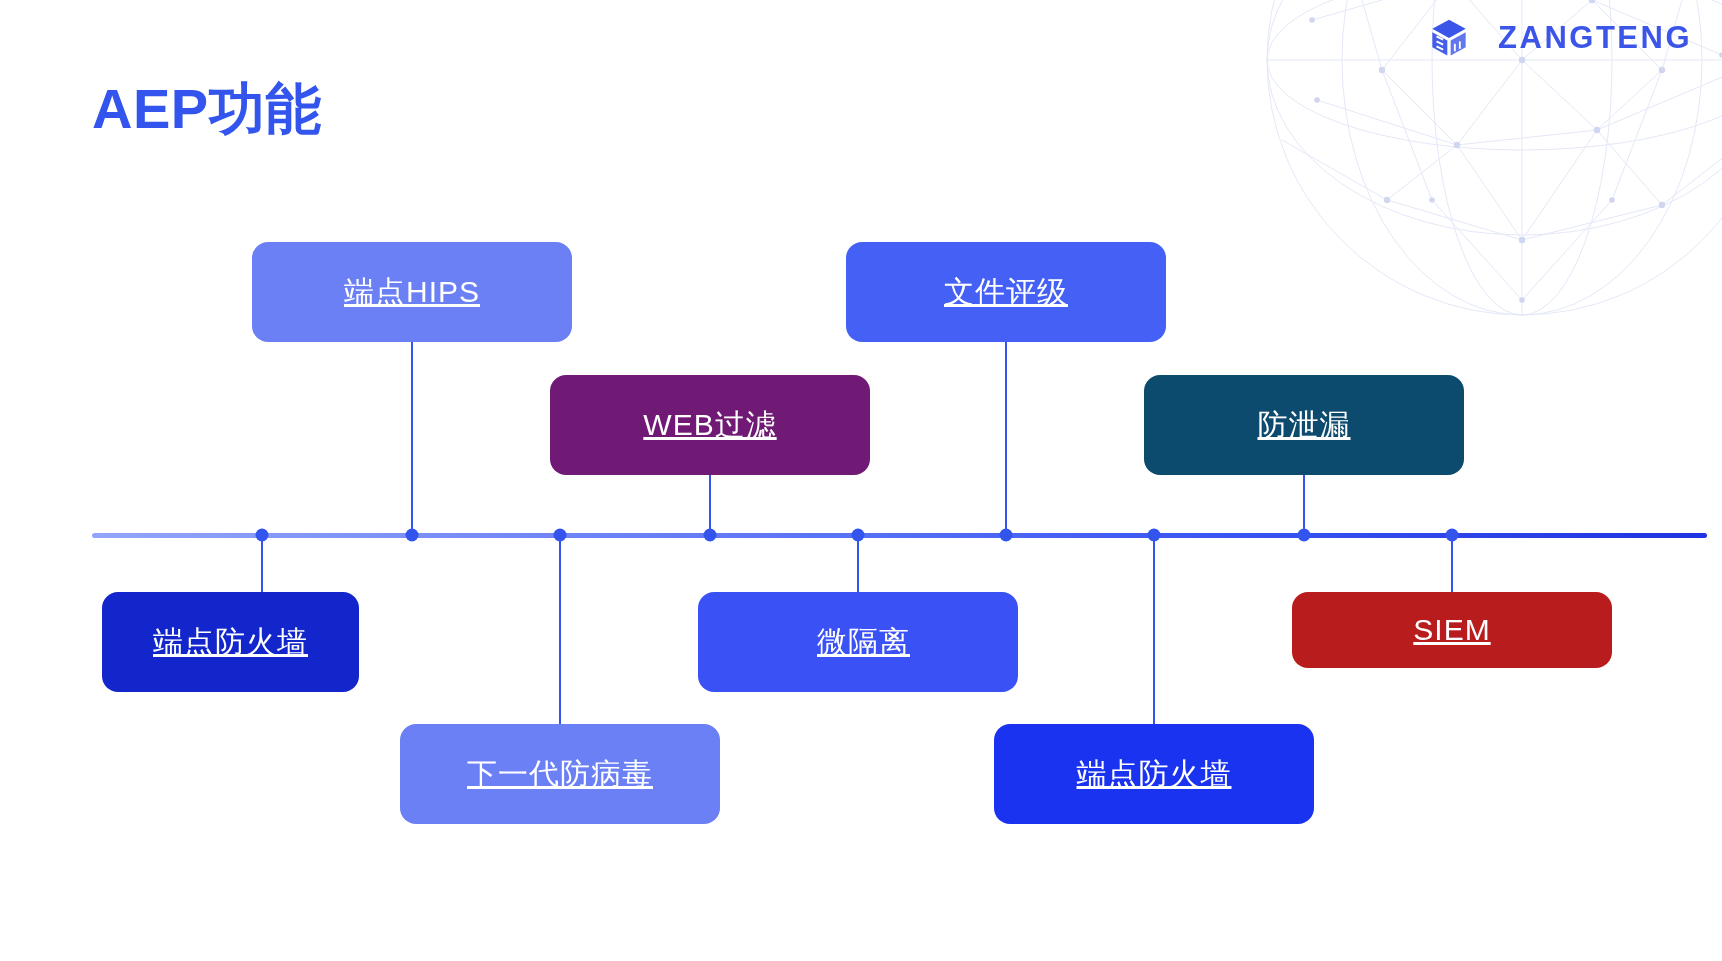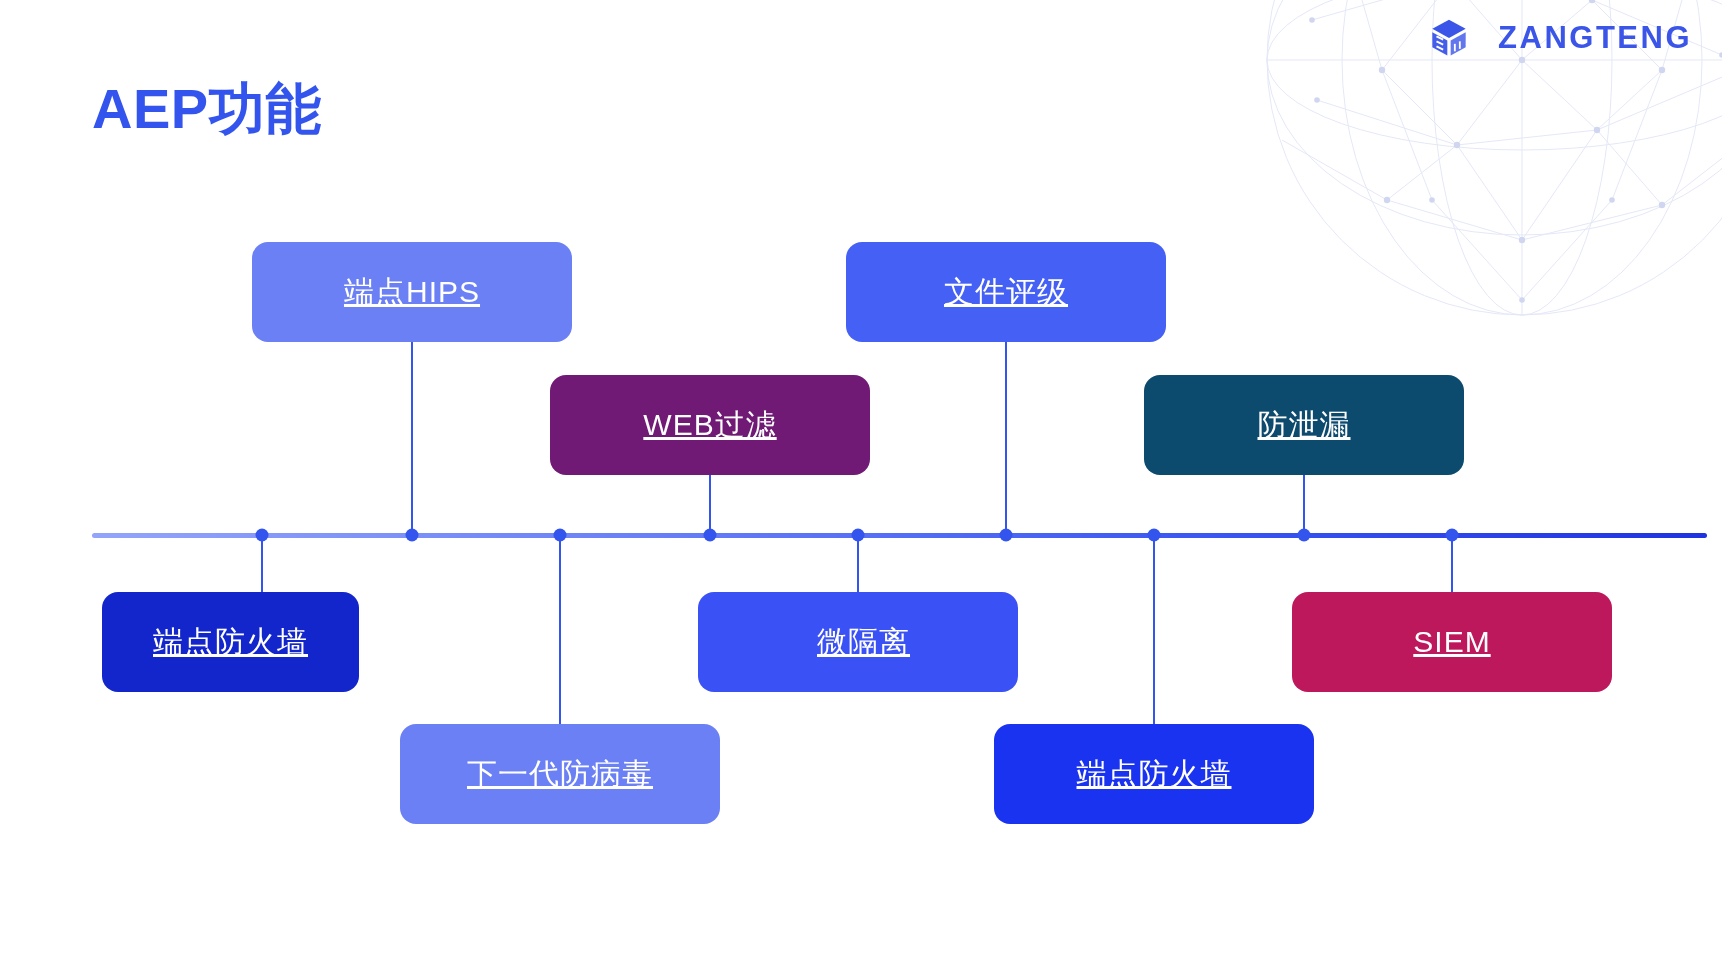--- a/index.html
+++ b/index.html
@@ -218,16 +218,16 @@
     <div class="node-box" style="left: 1144px; top: 375px; width: 320px; height: 100px; background: #0c4a6e;">
       <span>防泄漏</span>
     </div>
     <div class="connector" style="left: 1154px; top: 535px; height: 189px;"></div>
     <div class="axis-dot" style="left: 1154px;"></div>
     <div class="node-box" style="left: 994px; top: 724px; width: 320px; height: 100px; background: rgb(26, 51, 240);">
       <span>端点防火墙</span>
     </div>
     <div class="connector" style="left: 1452px; top: 535px; height: 57px;"></div>
     <div class="axis-dot" style="left: 1452px;"></div>
-    <div class="node-box" style="left: 1292px; top: 592px; width: 320px; height: 100px; background: #be185d;">
+    <div class="node-box" style="left: 1292px; top: 592px; width: 320px; height: 76px; background: #b91c1c;">
       <span>SIEM</span>
     </div>
   </div>
 
 </body></html>

